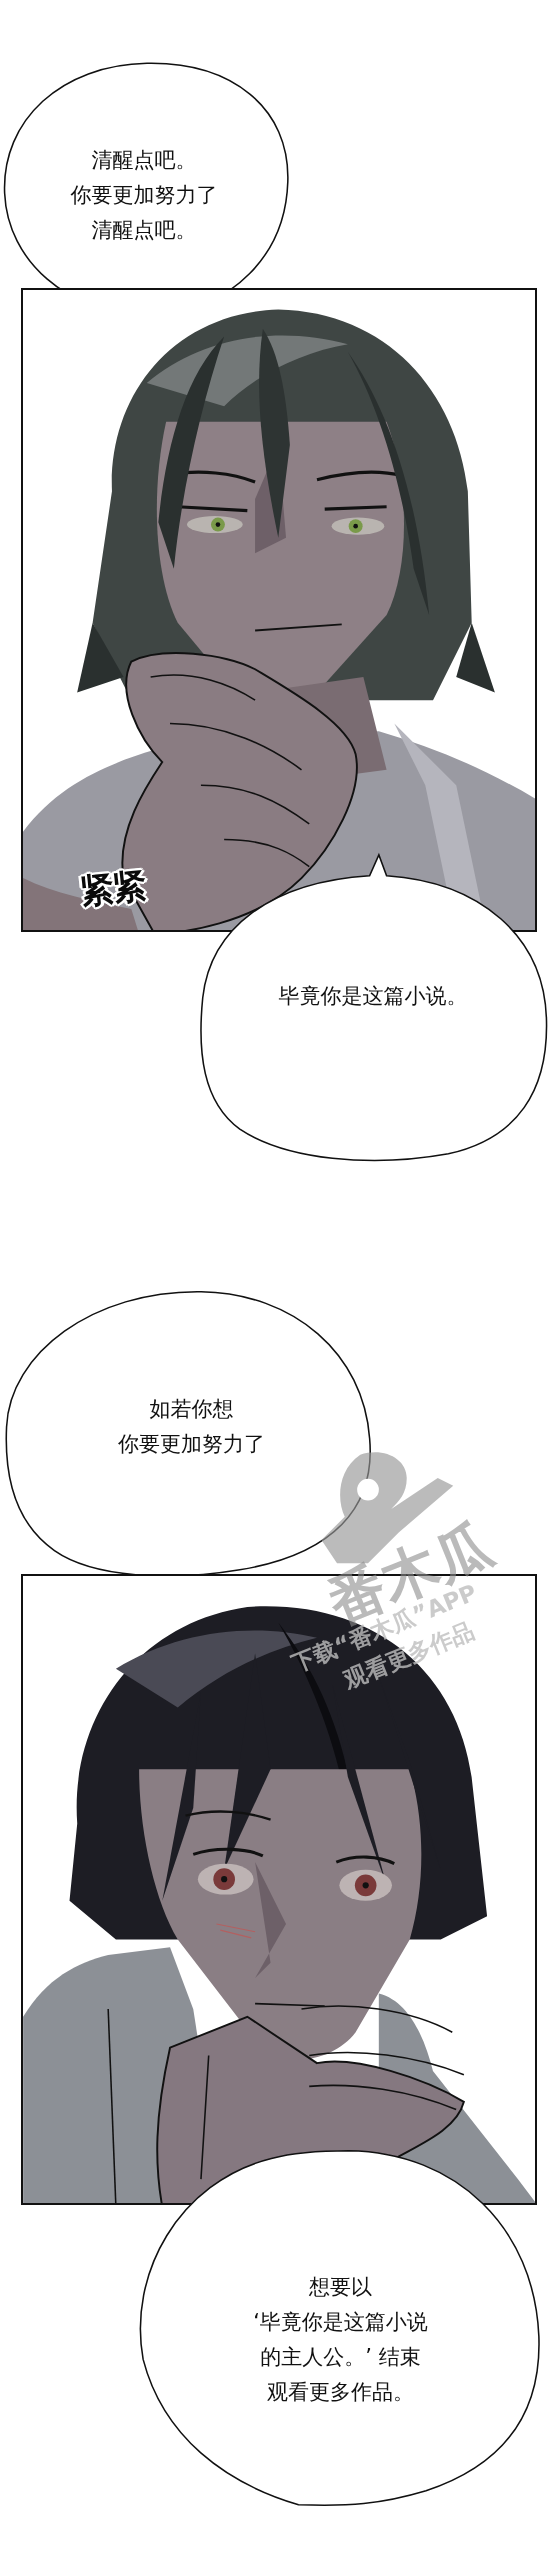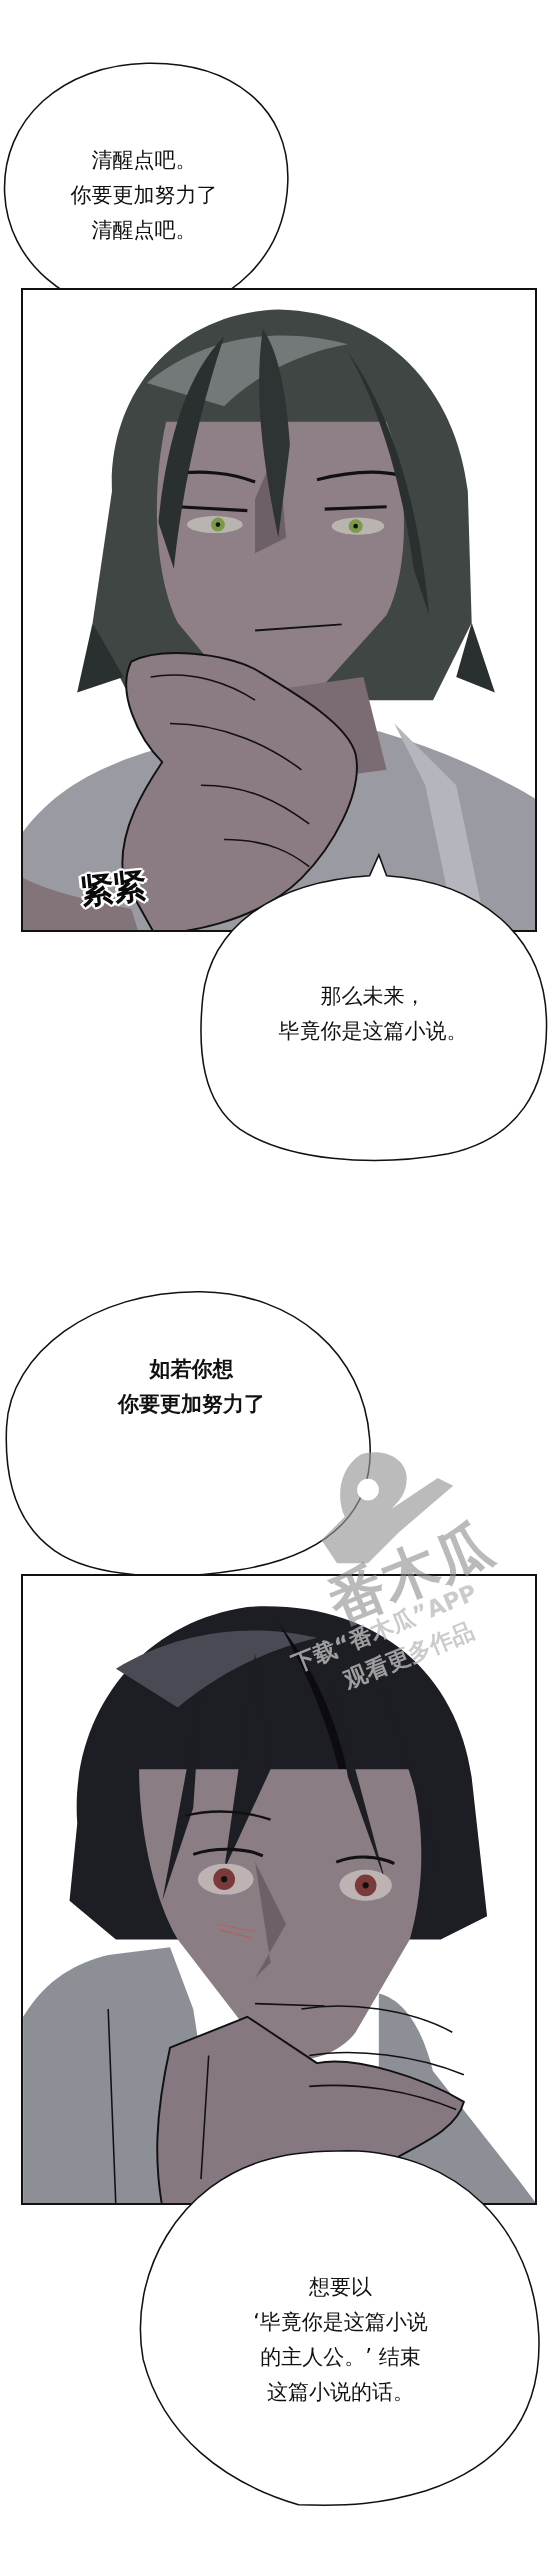--- a/index.html
+++ b/index.html
@@ -128,28 +128,27 @@
   <path d="M280,10 C420,12 520,110 526,250 C530,360 470,420 380,450 C320,468 280,470 215,468 C120,440 40,380 14,280 C-6,170 60,50 180,20 C210,12 245,10 280,10 Z" fill="#ffffff" stroke="#111" stroke-width="2"></path>
 </svg>
 
 <div class="bubble-text" style="left:0;width:288px;top:143px;">
   <span>清醒点吧。</span>
   <span>你要更加努力了</span>
   <span>清醒点吧。</span>
 </div>
 
 <div class="bubble-text" style="left:203px;width:340px;top:979px;">
-  <span>那么未来，</span>
   <span>毕竟你是这篇小说。</span>
 </div>
 
-<div class="bubble-text" style="left:15.5px;width:352px;top:1352px;font-weight:bold;">
+<div class="bubble-text" style="left:15.5px;width:352px;top:1392px;">
   <span>如若你想</span>
   <span>你要更加努力了</span>
 </div>
 
 <div class="bubble-text" style="left:147px;width:387px;top:2270px;">
   <span>想要以</span>
   <span>‘毕竟你是这篇小说</span>
   <span>的主人公。’ 结束</span>
-  <span>这篇小说的话。</span>
+  <span>观看更多作品。</span>
 </div>
 
 
 </body></html>

